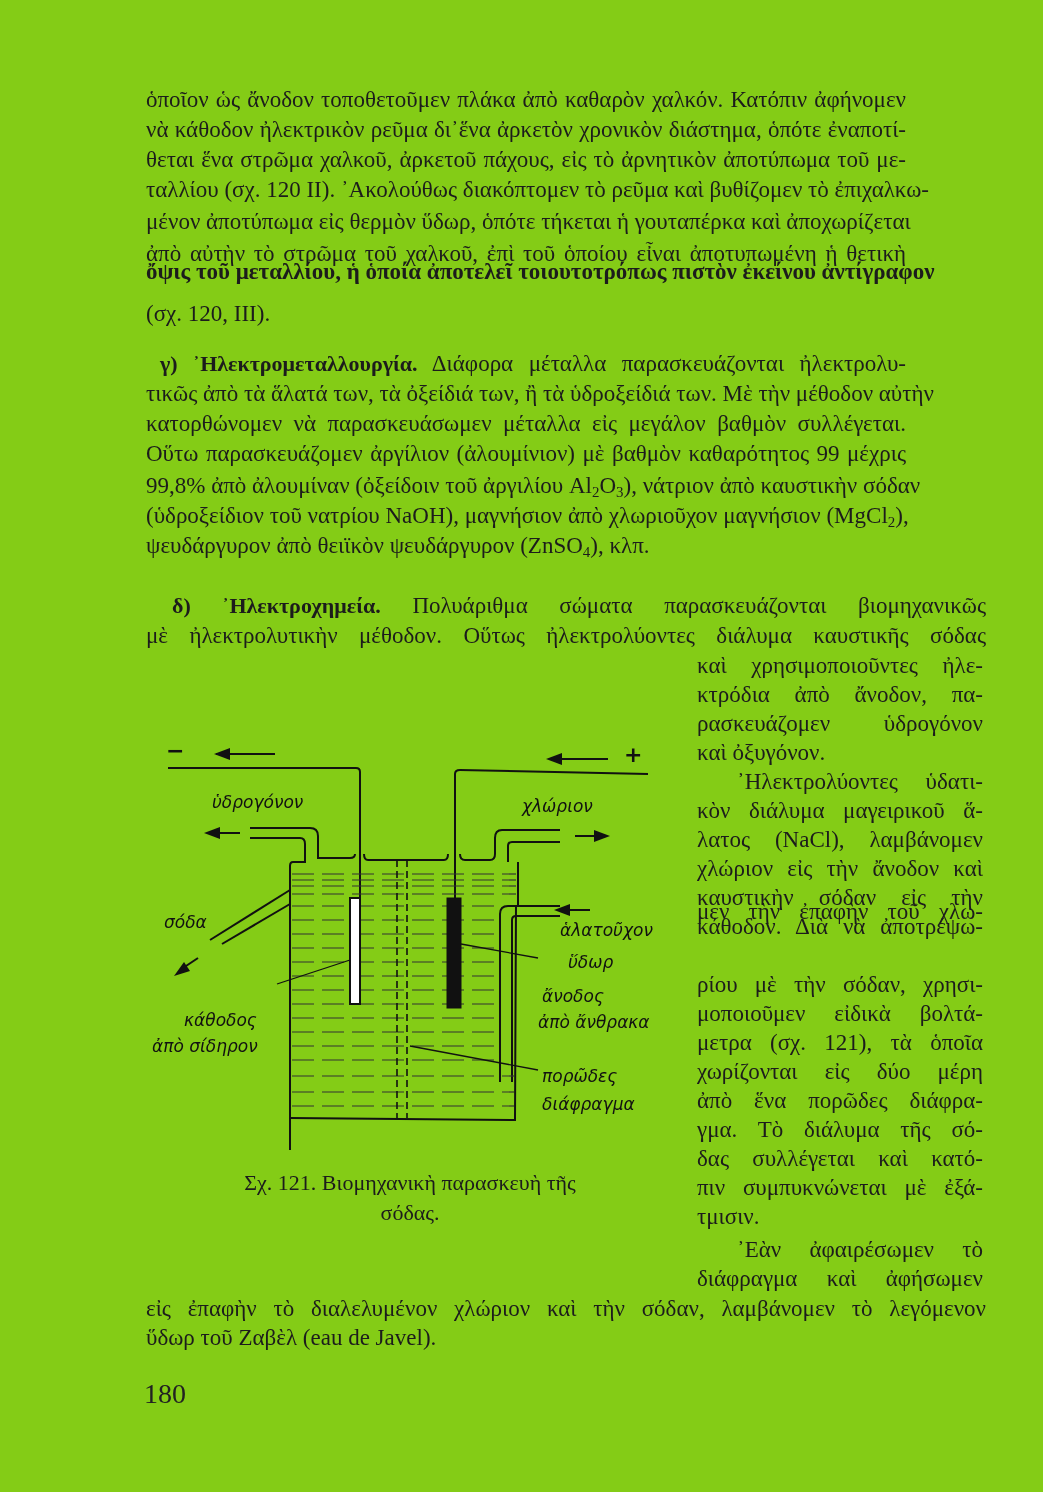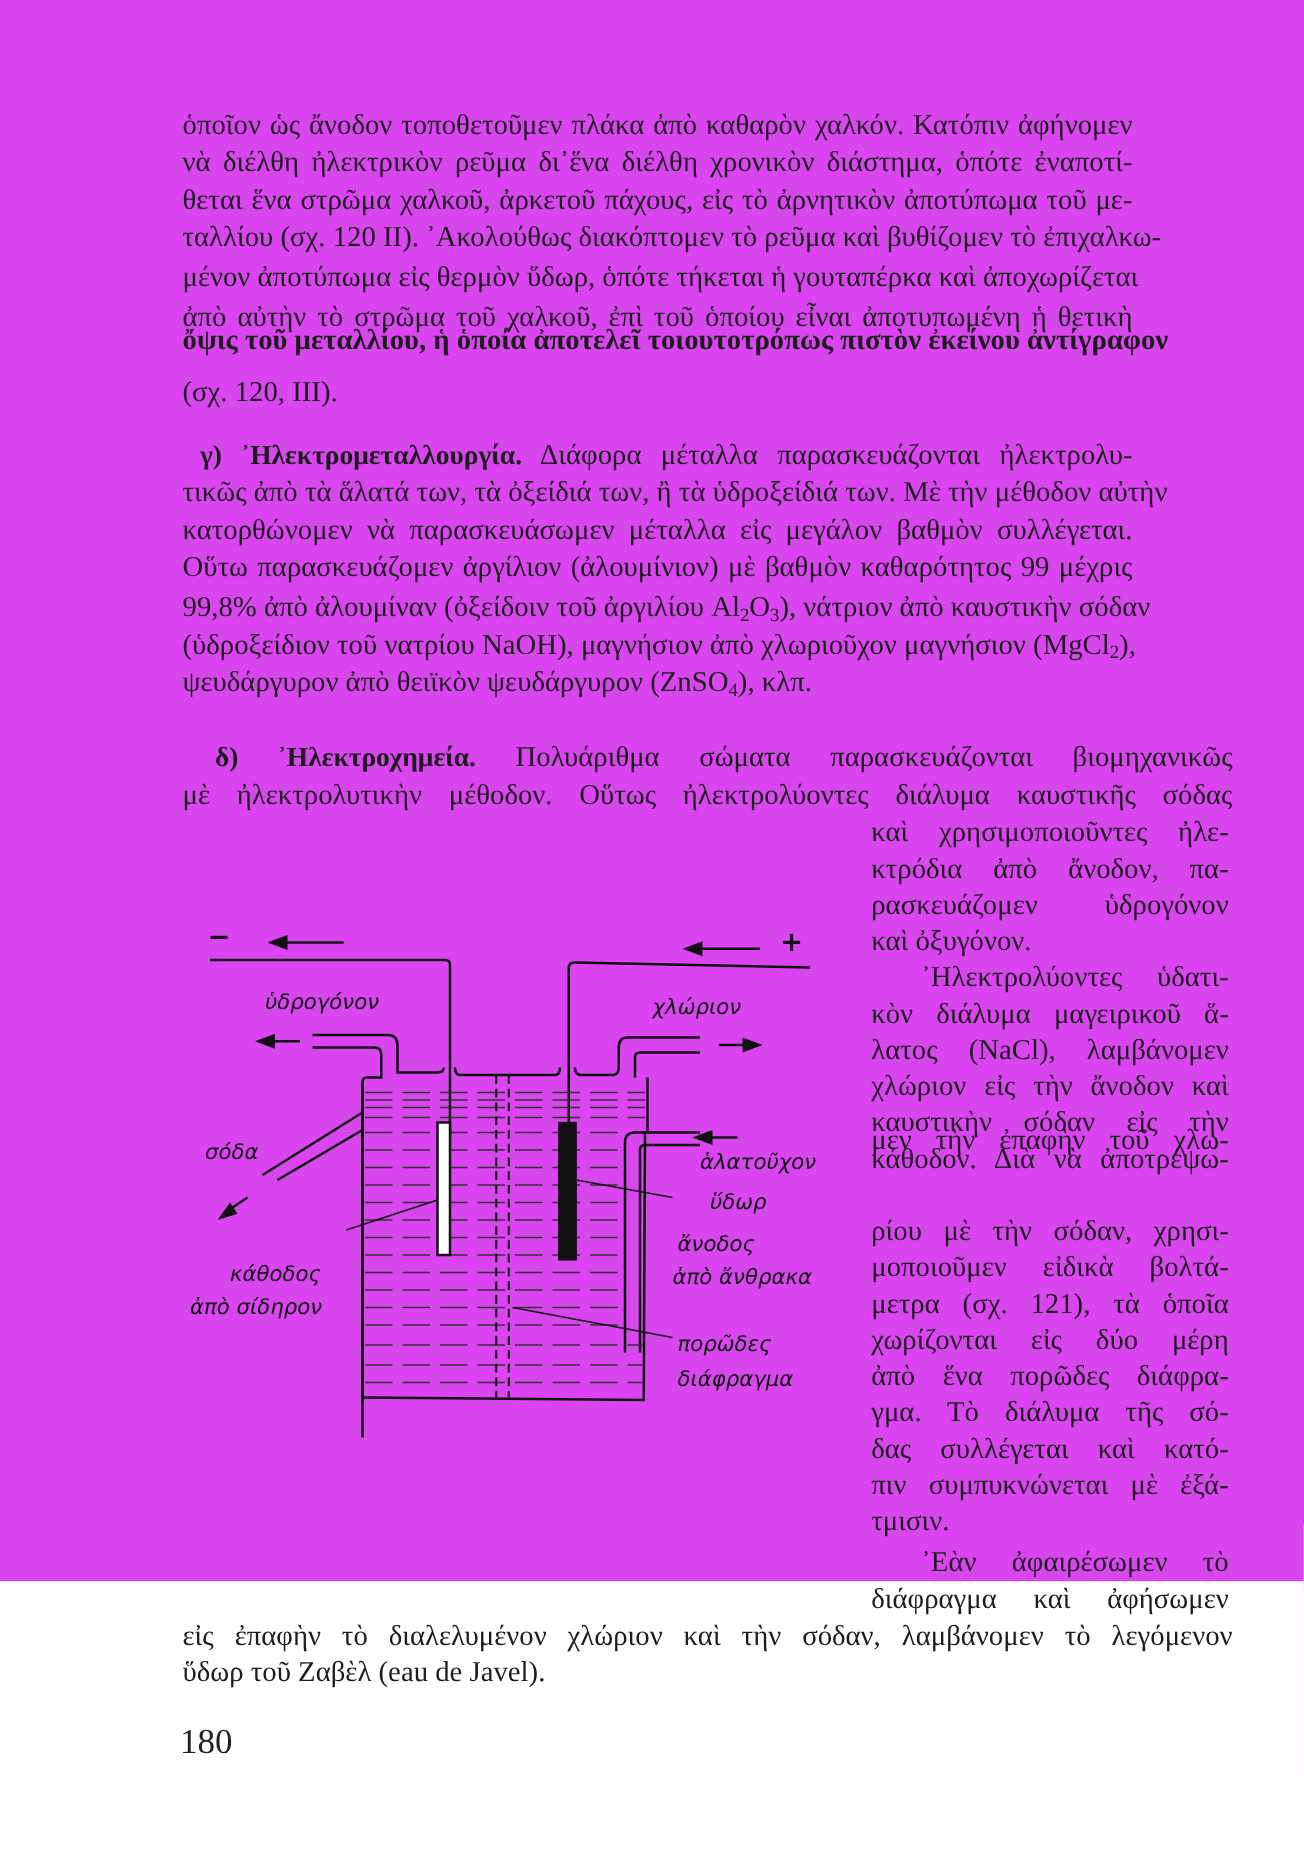--- a/index.html
+++ b/index.html
@@ -1,17 +1,17 @@
 <!DOCTYPE html>
 <html><head>
   <meta charset="utf-8">
   <style>
     html, body { margin: 0; padding: 0; background: #ffffff; }
     body { width: 1043px; height: 1500px; position: relative; overflow: hidden; color: #1a1a1a; }
-    .page { position: absolute; left: 0; top: 0; width: 1043px; height: 1265px; background: #d946ef; }
+    .page { position: absolute; left: 0; top: 0; width: 1043px; height: 1492px; background: #84cc16; }
     .line {
       position: absolute;
       font-family: "Liberation Serif", "DejaVu Serif", serif;
       font-size: 23px;
       line-height: 28px;
       white-space: nowrap;
       color: #1c1c1c;
       text-align: justify;
       text-align-last: justify;
     }
@@ -44,21 +44,21 @@
     }
     sub { font-size: 0.65em; vertical-align: -0.25em; line-height: 0; }
   </style>
 </head>
 <body>
 
 <div class="page">
 
   <div>
     <div class="line full" style="top:86px;">ὁποῖον ὡς ἄνοδον τοποθετοῦμεν πλάκα ἀπὸ καθαρὸν χαλκόν. Κατόπιν ἀφήνομεν</div>
-    <div class="line full" style="top:116px;">νὰ διέλθη ἠλεκτρικὸν ρεῦμα δι᾽ἕνα διέλθη χρονικὸν διάστημα, ὁπότε ἐναποτί-</div>
+    <div class="line full" style="top:116px;">νὰ κάθοδον ἠλεκτρικὸν ρεῦμα δι᾽ἕνα ἀρκετὸν χρονικὸν διάστημα, ὁπότε ἐναποτί-</div>
     <div class="line full" style="top:146px;">θεται ἕνα στρῶμα χαλκοῦ, ἀρκετοῦ πάχους, εἰς τὸ ἀρνητικὸν ἀποτύπωμα τοῦ με-</div>
     <div class="line full" style="top:176px;">ταλλίου (σχ. 120 II). ᾿Ακολούθως διακόπτομεν τὸ ρεῦμα καὶ βυθίζομεν τὸ ἐπιχαλκω-</div>
     <div class="line full" style="top:208px;">μένον ἀποτύπωμα εἰς θερμὸν ὕδωρ, ὁπότε τήκεται ἡ γουταπέρκα καὶ ἀποχωρίζεται</div>
     <div class="line full" style="top:240px;">ἀπὸ αὐτὴν τὸ στρῶμα τοῦ χαλκοῦ, ἐπὶ τοῦ ὁποίου εἶναι ἀποτυπωμένη ἡ θετικὴ</div>
     <div class="line full" style="top:258px;font-weight:bold;">ὄψις τοῦ μεταλλίου, ἡ ὁποία ἀποτελεῖ τοιουτοτρόπως πιστὸν ἐκείνου ἀντίγραφον</div>
     <div class="line full last" style="top:300px;">(σχ. 120, III).</div>
   </div>
 
   <div>
     <div class="line full" style="top:350px; left:160px; width:746px;">
@@ -194,15 +194,19 @@
     <span class="dlabel" style="left:410px; top:190px;">ἁλατοῦχον</span>
     <span class="dlabel" style="left:418px; top:222px;">ὕδωρ</span>
     <span class="dlabel" style="left:392px; top:256px;">ἄνοδος</span>
     <span class="dlabel" style="left:388px; top:282px;">ἀπὸ ἄνθρακα</span>
     <span class="dlabel" style="left:34px; top:280px;">κάθοδος</span>
     <span class="dlabel" style="left:2px; top:306px;">ἀπὸ σίδηρον</span>
     <span class="dlabel" style="left:392px; top:336px;">πορῶδες</span>
     <span class="dlabel" style="left:392px; top:364px;">διάφραγμα</span>
   </div>
 
+  <div class="caption" style="left:150px; top:1168px; width:520px;">
+    <div>Σχ. 121. Βιομηχανικὴ παρασκευὴ τῆς</div>
+    <div>σόδας.</div>
+  </div>
 
   <div class="pagenum">180</div>
 </div>
 
 </body></html>

